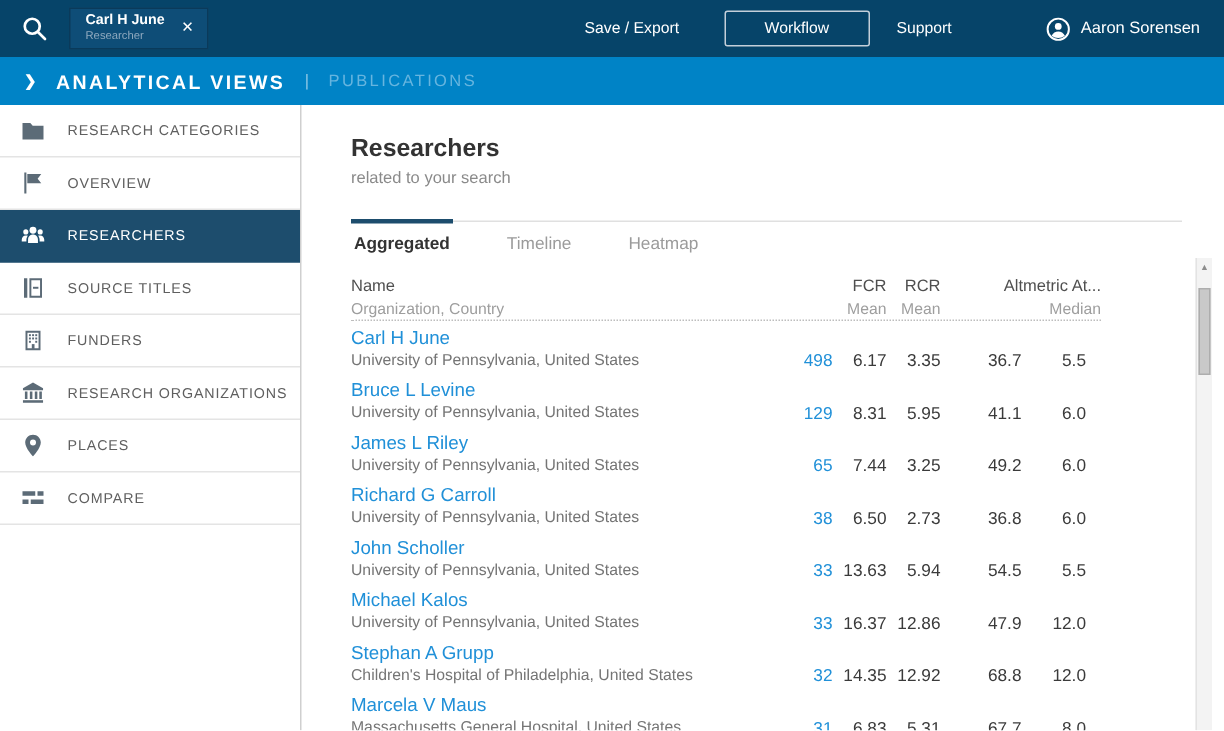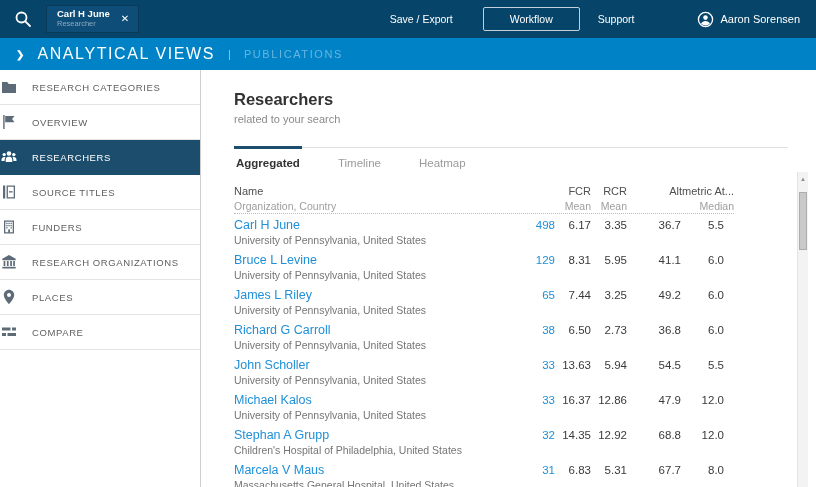--- a/index.html
+++ b/index.html
@@ -20,28 +20,28 @@
   .save-export { margin-right:30px; }
   .workflow-btn { border:1px solid #c3cfda; border-radius:2px; padding:5px 26px; font-size:10.5px; color:#fff; background:transparent; cursor:pointer; margin-right:18px; font-family:inherit; }
   .support { margin-right:62px; }
   .user { display:flex; align-items:center; cursor:pointer; }
   .avatar { width:17px; height:17px; margin-right:7px; }
   .user-name { font-size:11px; color:#fff; }
 
   
   .bluebar { height:32px; background:#0083c6; display:flex; align-items:center; padding-left:16px; }
   .bb-chev { color:#fff; font-size:10px; font-weight:bold; margin-right:13px; cursor:pointer; }
-  .bb-primary { color:#fff; font-size:16px; font-weight:normal; letter-spacing:1.6px; margin-right:13px; cursor:pointer; }
+  .bb-primary { color:#fff; font-size:13px; font-weight:bold; letter-spacing:1.6px; margin-right:13px; cursor:pointer; }
   .bb-sep { color:rgba(255,255,255,0.55); font-size:11px; margin-right:13px; }
   .bb-secondary { color:#66b5df; font-size:11px; letter-spacing:1.6px; cursor:pointer; }
 
   
   .bodyrow { display:flex; height:417px; }
   .sidebar { width:201px; border-right:1px solid #cfcfcf; background:#fff; flex:0 0 auto; }
-  .side-item { height:35px; display:flex; align-items:center; border-bottom:1px solid #e4e4e4; color:#5f5f5f; font-size:9.5px; letter-spacing:0.6px; cursor:pointer; }
+  .side-item { height:35px; display:flex; align-items:center; padding-left:13px; border-bottom:1px solid #e4e4e4; color:#5f5f5f; font-size:9.5px; letter-spacing:0.6px; cursor:pointer; }
   .side-item .s-icon { width:18px; height:18px; margin-right:14px; color:#5c6b77; flex:0 0 auto; }
   .side-item.selected { background:#1d4d6d; color:#fff; border-bottom:1px solid #1d4d6d; }
   .side-item.selected .s-icon { color:#fff; }
 
   .main { flex:1; padding:20px 0 0 33px; position:relative; }
   .page-title { font-size:16.5px; font-weight:bold; color:#333; }
   .page-sub { font-size:11px; color:#8a8a8a; margin-top:4px; }
 
   .tabs { display:flex; gap:34px; border-top:1px solid #e0e0e0; margin-top:22px; margin-right:28px; }
   .tab { position:relative; font-size:11.5px; color:#9b9b9b; padding:9px 2px 7px; cursor:pointer; }
@@ -57,21 +57,21 @@
   .col-pub { right:179px; }
   .col-fcr { right:143px; }
   .col-rcr { right:107px; }
   .col-alt { right:53px; }
   .col-med { right:0; }
   .sort-arrow { font-size:10px; color:#4f4f4f; margin-right:2px; }
 
   .trow { position:relative; height:35px; padding-top:3px; }
   .rname { font-size:12.5px; color:#2090d8; line-height:16px; cursor:pointer; white-space:nowrap; }
   .rorg { font-size:10.5px; color:#757575; line-height:14px; white-space:nowrap; }
-  .num { position:absolute; top:5px; font-size:11.5px; color:#3a3a3a; text-align:right; }
+  .num { position:absolute; top:21px; font-size:11.5px; color:#3a3a3a; text-align:right; }
   .num.pubs { color:#2090d8; cursor:pointer; right:179px; }
   .num.n-fcr { right:143px; }
   .num.n-rcr { right:107px;text-align:center; }
   .num.n-alt { right:53px; }
   .num.n-med { right:10px; }
 
   
   .vscroll { position:absolute; left:797px; top:172px; width:11px; height:315px; background:#f3f3f3; border-left:1px solid #e3e3e3; }
   .vs-up { width:100%; text-align:center; font-size:6px; color:#8c8c8c; padding-top:4px; cursor:pointer; }
   .vs-thumb { position:absolute; left:1px; right:1px; top:20px; height:58px; background:#c9c9c9; border:1px solid #adadad; cursor:pointer; }

